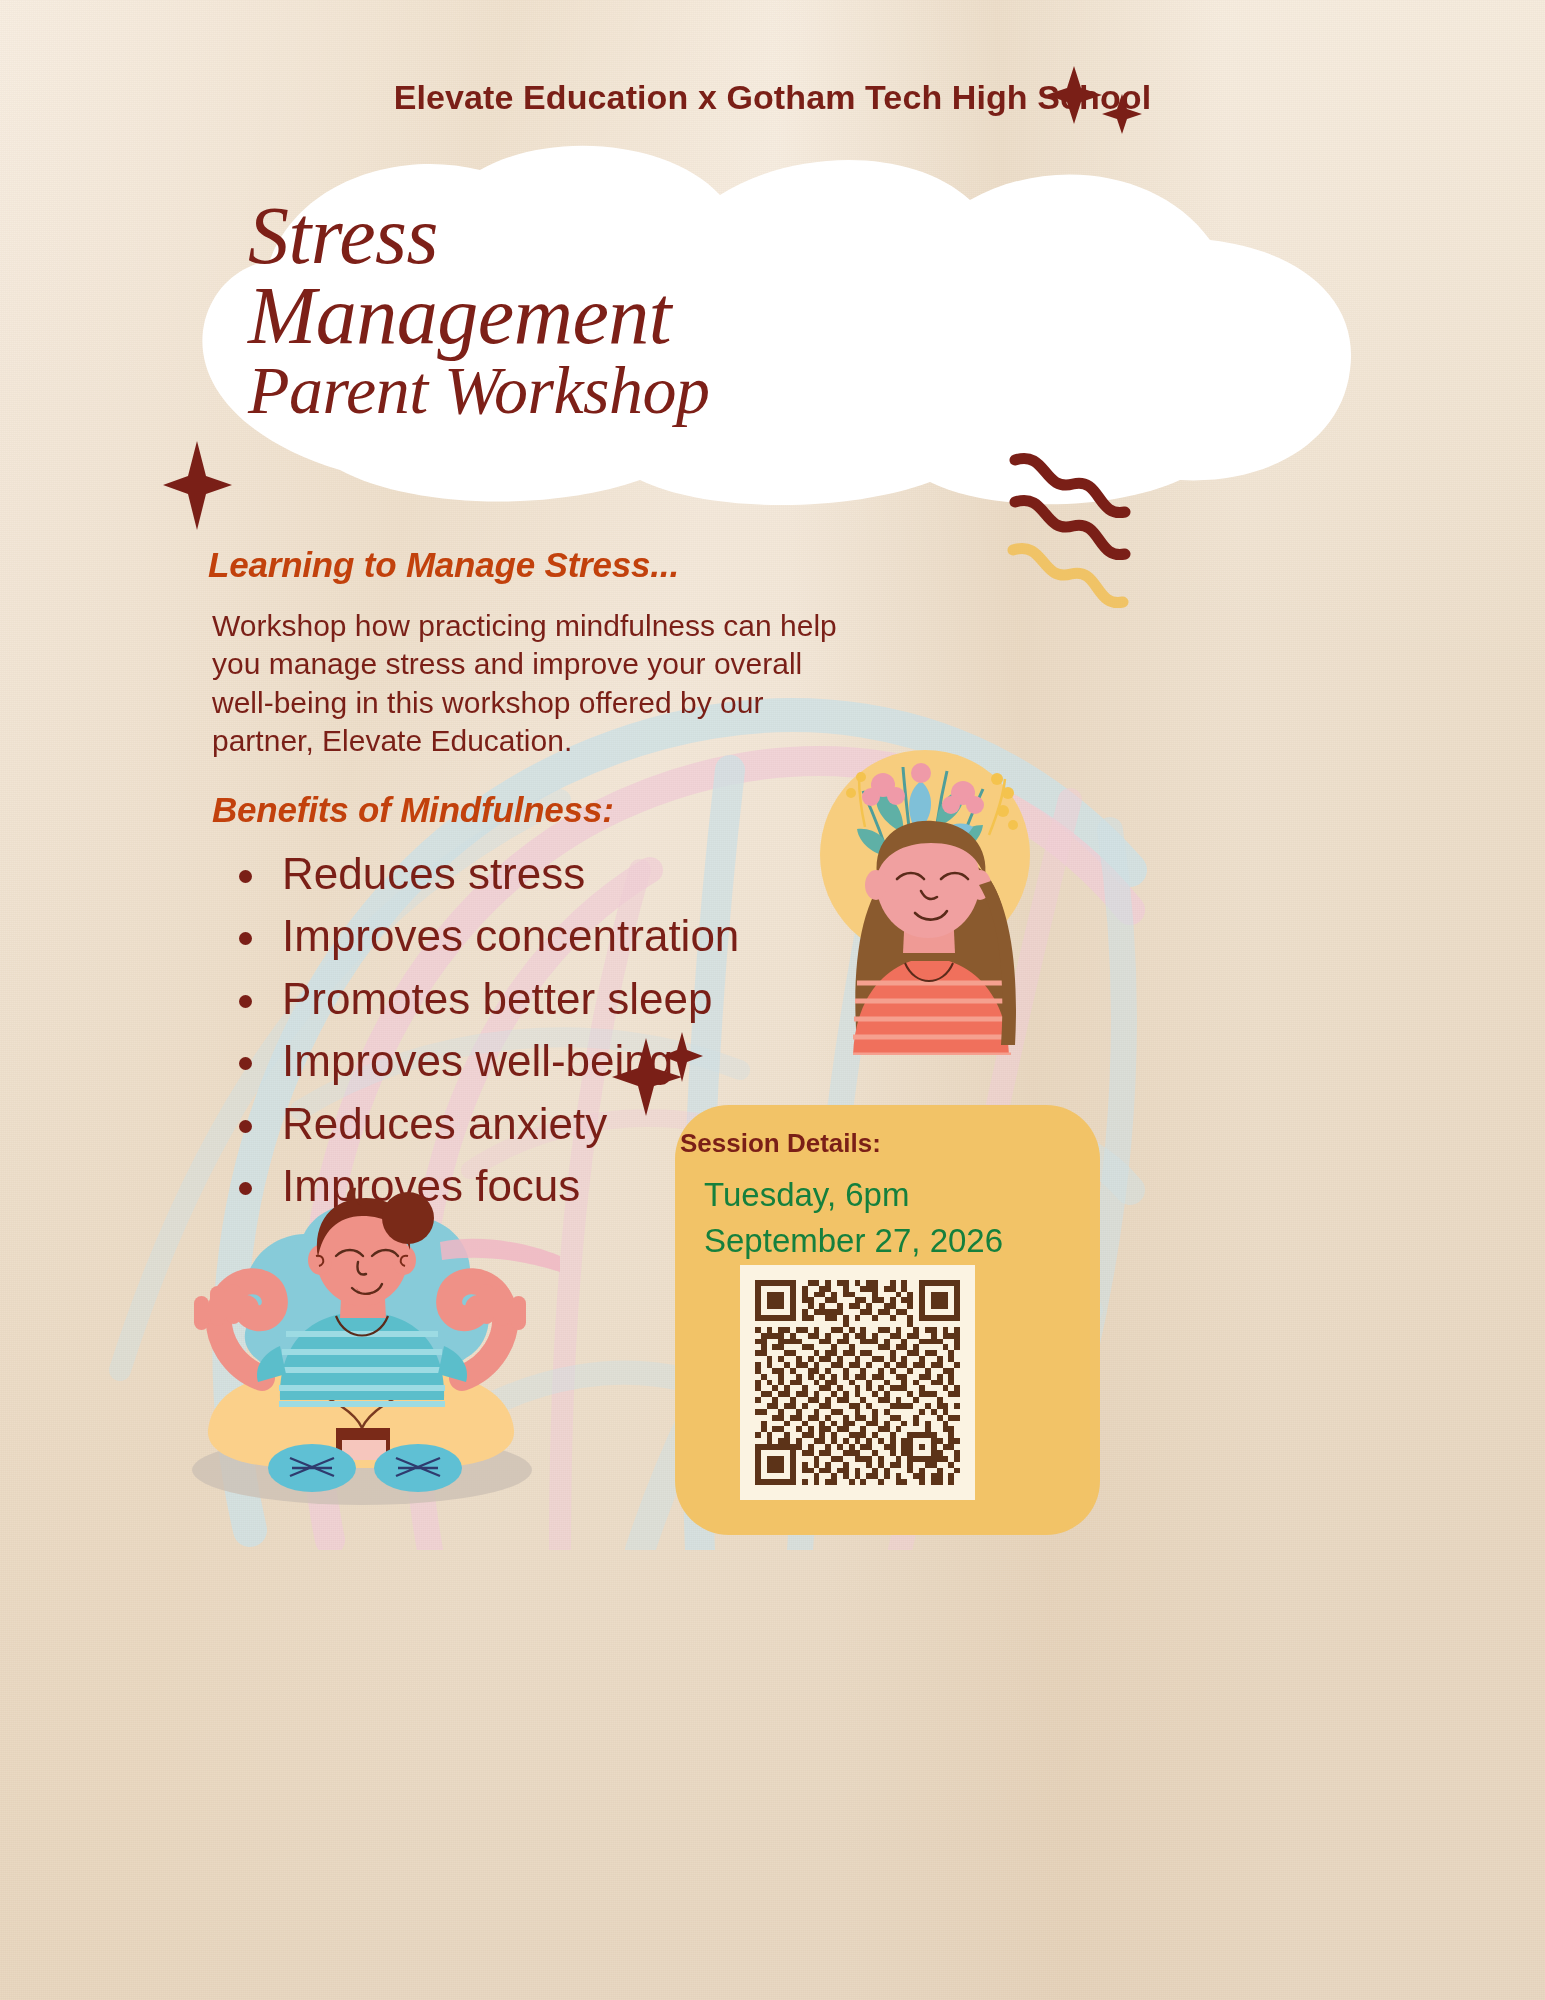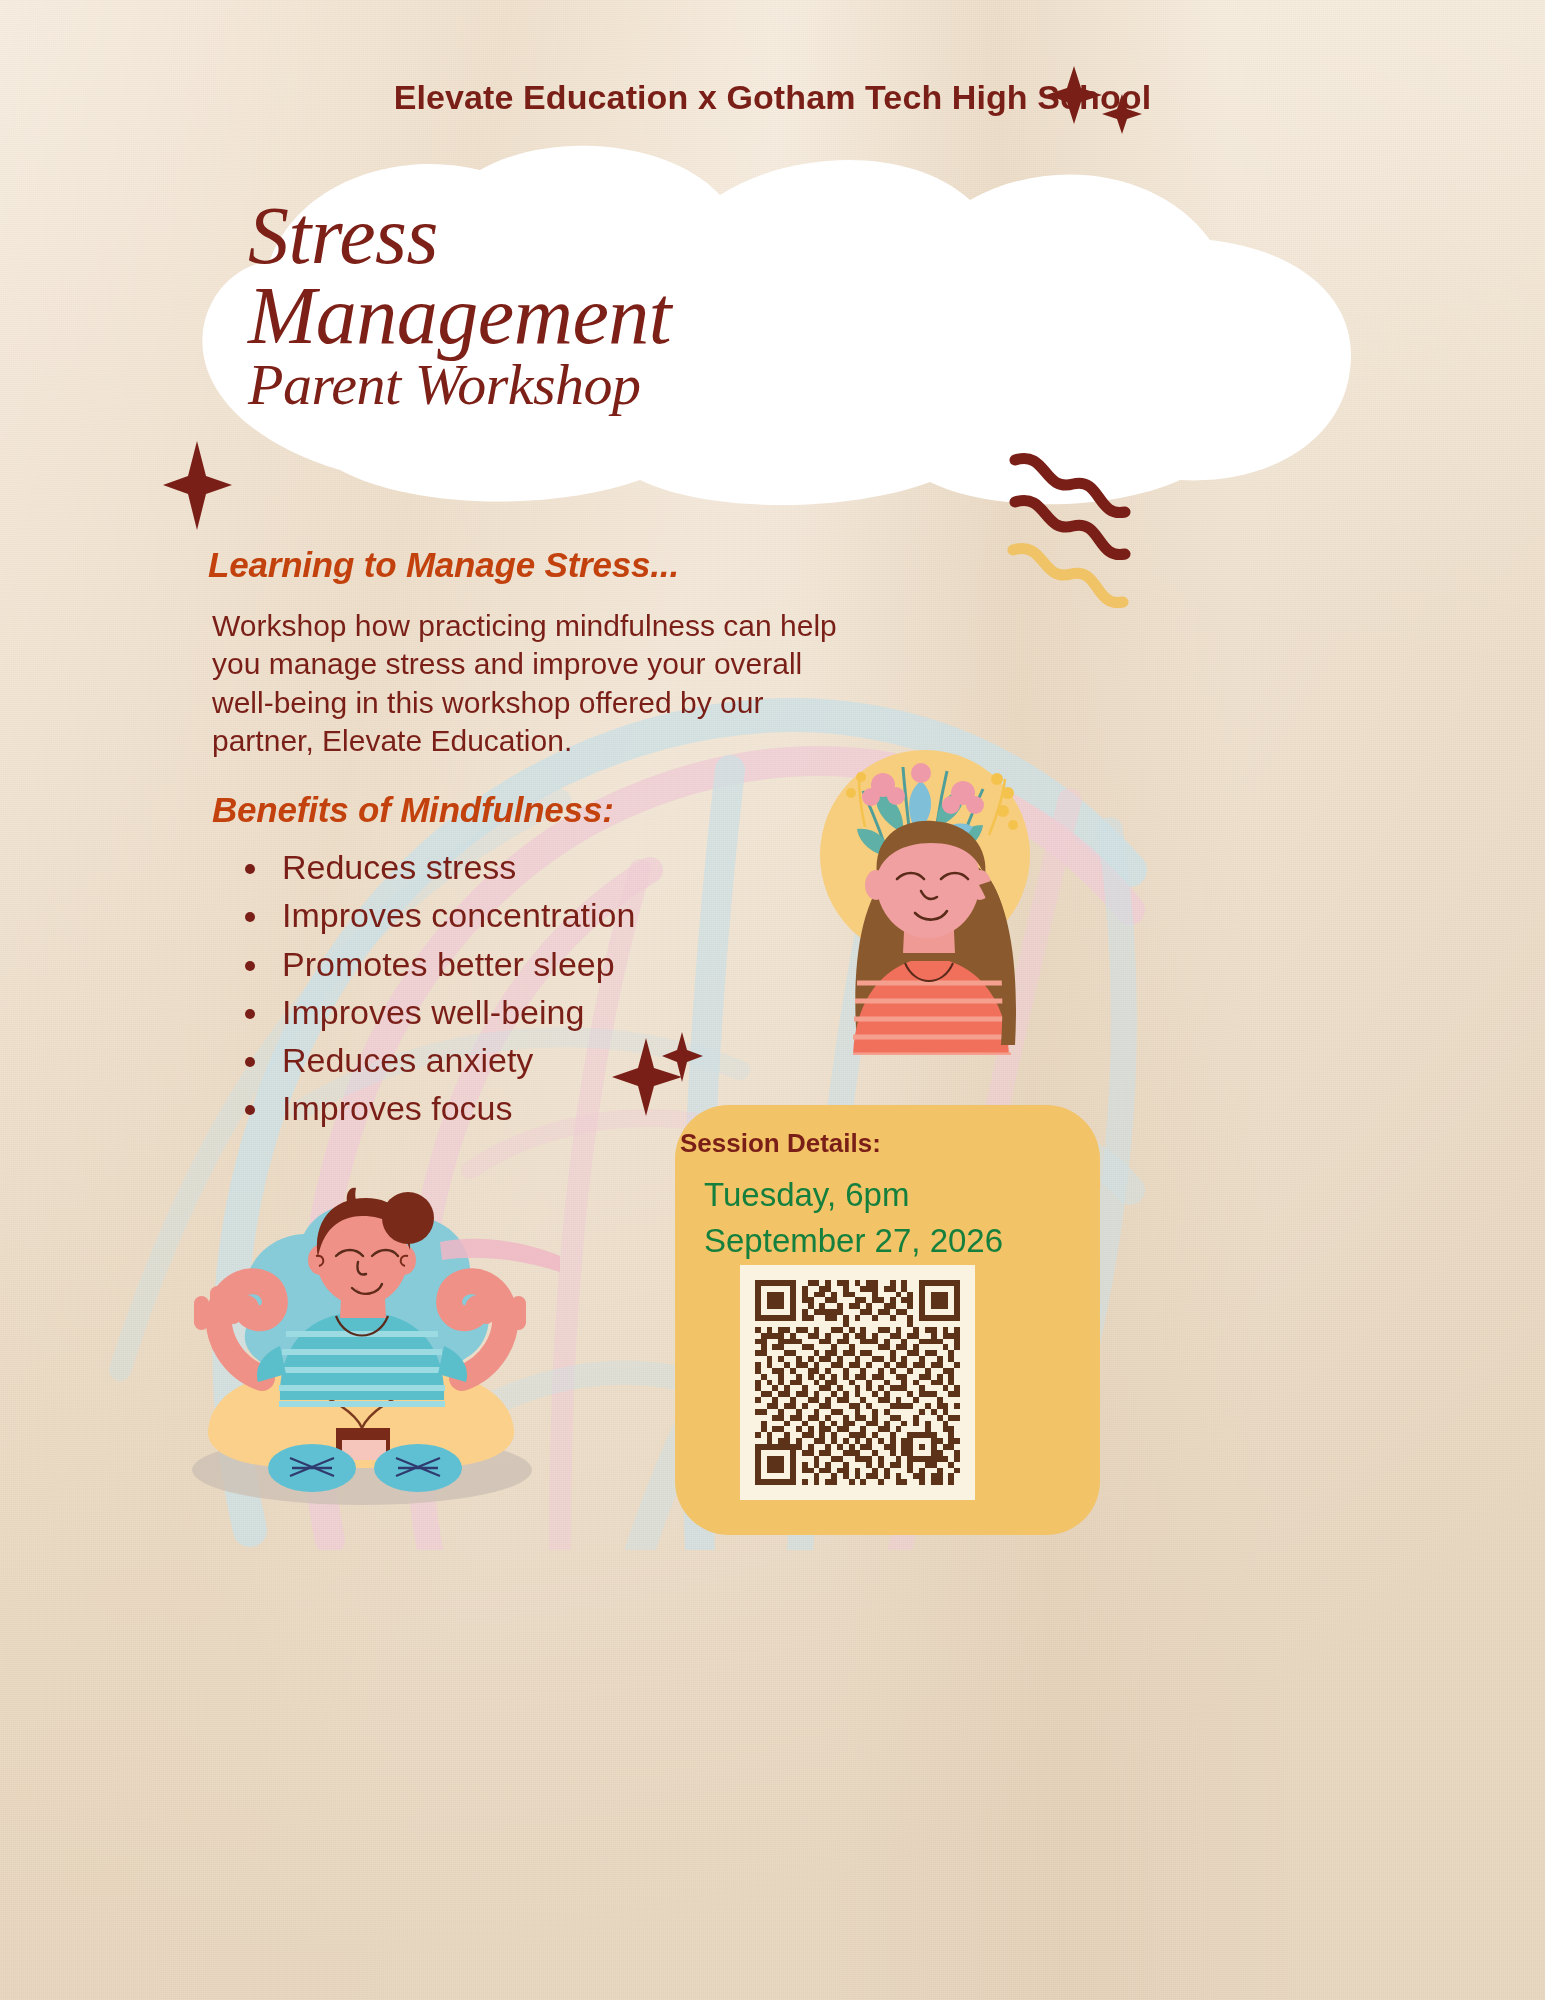--- a/index.html
+++ b/index.html
@@ -41,21 +41,21 @@
   
   .cloud{position:absolute;left:150px;top:140px;width:1250px;height:370px;}
   .title{
     position:absolute;left:248px;top:196px;width:800px;
     color:#7d2018;font-family:"Liberation Serif",serif;
     font-size:82px;line-height:.98;letter-spacing:-.5px;
     white-space:nowrap;
     font-style:italic;
   }
   .title .ln{display:block;}
-  .title .ln3{font-size:58px;}
+  .title .ln3{font-size:68px;}
 
   
   .spark{position:absolute;}
 
   
   .sec-head{
     position:absolute;color:#c2410c;font-weight:bold;
     font-family:"Liberation Sans",sans-serif;
     font-style:italic;
   }
@@ -65,21 +65,21 @@
   .para{
     position:absolute;left:212px;top:607px;width:730px;
     color:#7a1f17;font-size:30px;line-height:1.28;
     font-family:"Liberation Sans",sans-serif;
   }
   .para .ln{display:block;}
 
   .bullets{
     position:absolute;left:230px;top:843px;margin:0;padding:0 0 0 42px;
     list-style:disc;color:#7a1f17;
-    font-size:34px;line-height:1.42;
+    font-size:44px;line-height:1.42;
     font-family:"Liberation Sans",sans-serif;
   }
   .bullets li{padding-left:10px;}
 
   
   .card{
     position:absolute;left:675px;top:1105px;width:425px;height:430px;
     background:#f2c367;
     border-radius:54px 54px 54px 54px;
   }

